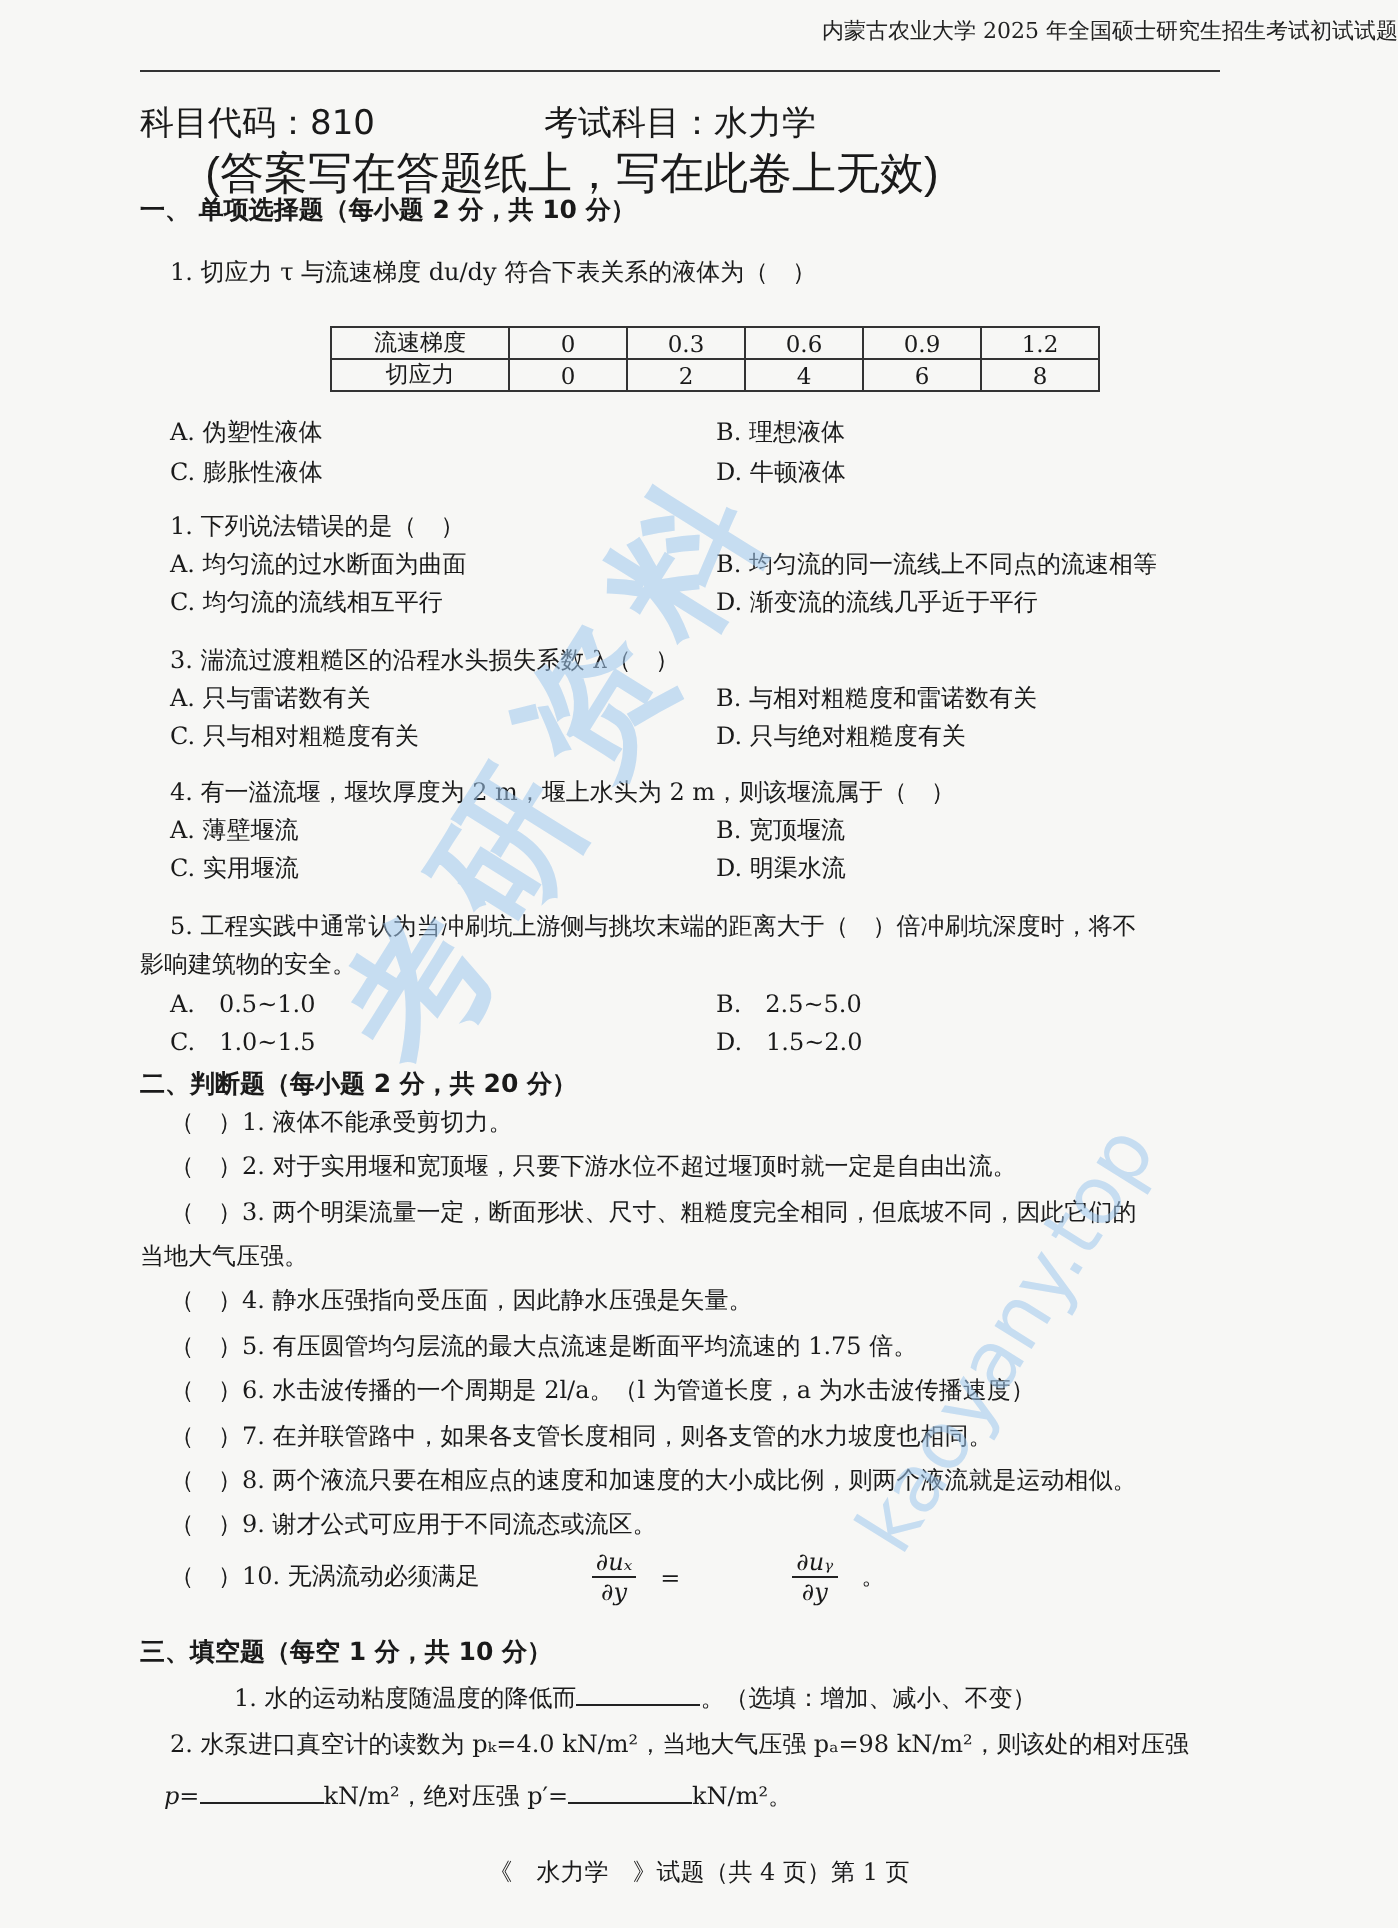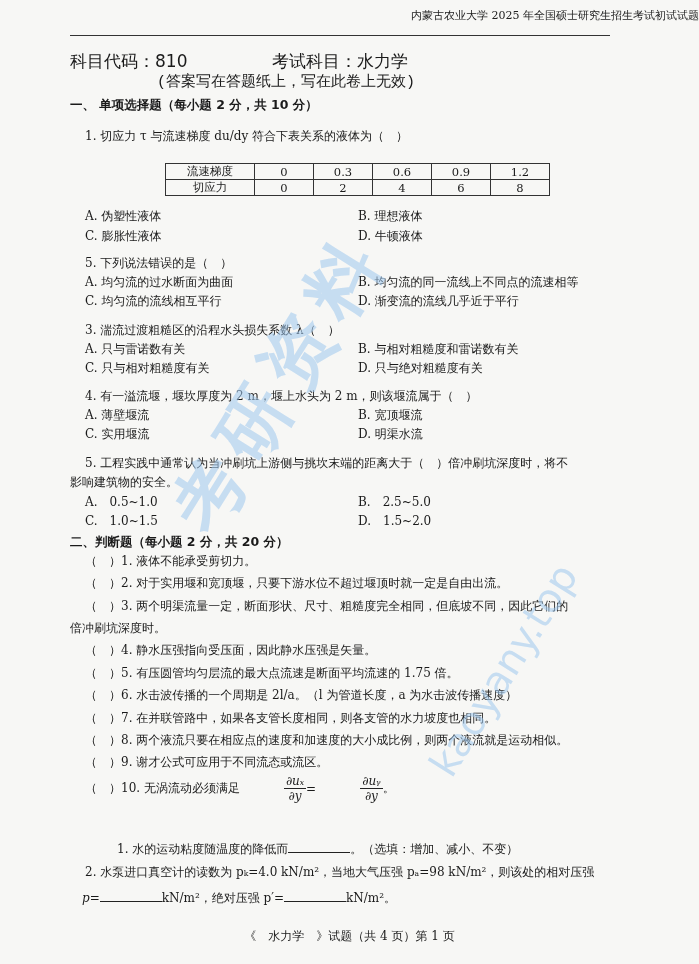--- a/index.html
+++ b/index.html
@@ -7,21 +7,21 @@
     width: 699px; height: 964px; position: relative; overflow: hidden;
     background: #f7f7f5;
     font-family: "DejaVu Serif", "Liberation Serif", serif;
     color: #1a1a1a;
   }
   .page { position: absolute; inset: 0; }
   .abs { position: absolute; white-space: nowrap; }
   .hdr-title { left: 0; width: 699px; top: 8px; text-align: right; font-size: 11px; color: #222; }
   .hdr-rule { left: 70px; top: 35px; width: 540px; height: 0; border-top: 1.5px solid #333; }
   .meta { font-size: 17px; top: 50px; font-family: "DejaVu Sans", "Liberation Sans", sans-serif; }
-  .notice { font-size: 15px; top: 72px; left: 0; width: 572px; text-align: center; font-family: Liberation Mono, monospace; }
+  .notice { font-size: 22px; top: 72px; left: 0; width: 572px; text-align: center; font-family: Liberation Sans, sans-serif; }
   .sec { font-size: 12.5px; font-weight: bold; font-family: "DejaVu Sans", "Liberation Sans", sans-serif; left: 70px; }
   .q { font-size: 12px; }
   .opt { font-size: 12px; }
   table.tbl { position: absolute; left: 165px; top: 163px; border-collapse: collapse; font-size: 11.5px; }
   table.tbl td { border: 1px solid #333; height: 15px; padding: 0 4px; text-align: center; }
   table.tbl td.h { width: 80px; }
   table.tbl td.v { width: 50px; }
   .blank { display: inline-block; border-bottom: 1px solid #222; height: 12px; vertical-align: baseline; }
   .frac { display: inline-block; text-align: center; vertical-align: middle; font-style: italic; font-size: 12px; line-height: 14px; margin-left: 44px; }
   .frac .num { display: block; border-bottom: 1px solid #222; padding: 0 2px; }
@@ -65,21 +65,21 @@
       <td class="v">6</td>
       <td class="v">8</td>
     </tr>
   </tbody>
     </table>
   <div class="abs opt" style="left:85px; top:208px;">A. 伪塑性液体</div>
   <div class="abs opt" style="left:358px; top:208px;">B. 理想液体</div>
   <div class="abs opt" style="left:85px; top:228px;">C. 膨胀性液体</div>
   <div class="abs opt" style="left:358px; top:228px;">D. 牛顿液体</div>
 
-  <div class="abs q" style="left:85px; top:255px;">5. 下列说法错误的是（　）</div>
+  <div class="abs q" style="left:85px; top:255px;">1. 下列说法错误的是（　）</div>
   <div class="abs opt" style="left:85px; top:274px;">A. 均匀流的过水断面为曲面</div>
   <div class="abs opt" style="left:358px; top:274px;">B. 均匀流的同一流线上不同点的流速相等</div>
   <div class="abs opt" style="left:85px; top:293px;">C. 均匀流的流线相互平行</div>
   <div class="abs opt" style="left:358px; top:293px;">D. 渐变流的流线几乎近于平行</div>
 
   <div class="abs q" style="left:85px; top:322px;">3. 湍流过渡粗糙区的沿程水头损失系数 λ（　）</div>
   <div class="abs opt" style="left:85px; top:341px;">A. 只与雷诺数有关</div>
   <div class="abs opt" style="left:358px; top:341px;">B. 与相对粗糙度和雷诺数有关</div>
   <div class="abs opt" style="left:85px; top:360px;">C. 只与相对粗糙度有关</div>
   <div class="abs opt" style="left:358px; top:360px;">D. 只与绝对粗糙度有关</div>
@@ -94,42 +94,43 @@
   <div class="abs q" style="left:70px; top:474px;">影响建筑物的安全。</div>
   <div class="abs opt" style="left:85px; top:494px;">A.　0.5~1.0</div>
   <div class="abs opt" style="left:358px; top:494px;">B.　2.5~5.0</div>
   <div class="abs opt" style="left:85px; top:513px;">C.　1.0~1.5</div>
   <div class="abs opt" style="left:358px; top:513px;">D.　1.5~2.0</div>
 
   <div class="abs sec" style="top:534px;">二、判断题（每小题 2 分，共 20 分）</div>
   <div class="abs q" style="left:85px; top:553px;">（　）1. 液体不能承受剪切力。</div>
   <div class="abs q" style="left:85px; top:575px;">（　）2. 对于实用堰和宽顶堰，只要下游水位不超过堰顶时就一定是自由出流。</div>
   <div class="abs q" style="left:85px; top:598px;">（　）3. 两个明渠流量一定，断面形状、尺寸、粗糙度完全相同，但底坡不同，因此它们的</div>
-  <div class="abs q" style="left:70px; top:620px;">倍冲刷坑深度时。</div>
+  <div class="abs q" style="left:70px; top:620px;">当地大气压强。</div>
   <div class="abs q" style="left:85px; top:642px;">（　）4. 静水压强指向受压面，因此静水压强是矢量。</div>
   <div class="abs q" style="left:85px; top:665px;">（　）5. 有压圆管均匀层流的最大点流速是断面平均流速的 1.75 倍。</div>
   <div class="abs q" style="left:85px; top:687px;">（　）6. 水击波传播的一个周期是 2l/a。（l 为管道长度，a 为水击波传播速度）</div>
   <div class="abs q" style="left:85px; top:710px;">（　）7. 在并联管路中，如果各支管长度相同，则各支管的水力坡度也相同。</div>
   <div class="abs q" style="left:85px; top:732px;">（　）8. 两个液流只要在相应点的速度和加速度的大小成比例，则两个液流就是运动相似。</div>
   <div class="abs q" style="left:85px; top:754px;">（　）9. 谢才公式可应用于不同流态或流区。</div>
 
-  <div class="abs q" style="left:85px; top:774px; display:flex; align-items:center; gap:0;">
+  <div class="abs q" style="left:85px; top:774px; display:flex; align-items:center; gap:12px;">
     <span>（　）10. 无涡流动必须满足</span>
     <span class="frac">
       <span class="num">∂uₓ</span>
       <span class="den">∂y</span>
     </span>
     <span>=</span>
     <span class="frac">
       <span class="num">∂uᵧ</span>
       <span class="den">∂y</span>
     </span>
     <span>。</span>
   </div>
 
+  <div class="abs sec" style="top:818px;">三、填空题（每空 1 分，共 10 分）</div>
   <div class="abs q" style="left:101px; top:840px;margin-left:16px;">
     <span>1. 水的运动粘度随温度的降低而</span><span class="blank" style="width:62px;"></span><span>。（选填：增加、减小、不变）</span>
   </div>
   <div class="abs q" style="left:85px; top:864px;">2. 水泵进口真空计的读数为 pₖ=4.0 kN/m²，当地大气压强 pₐ=98 kN/m²，则该处的相对压强</div>
   <div class="abs q" style="left:82px; top:889px;">
     <i>p=</i><span class="blank" style="width:62px;"></span><span>kN/m²，绝对压强 p′=</span><span class="blank" style="width:62px;"></span><span>kN/m²。</span>
   </div>
 
   <div class="abs footer">《　水力学　》试题（共 4 页）第 1 页</div>
 

